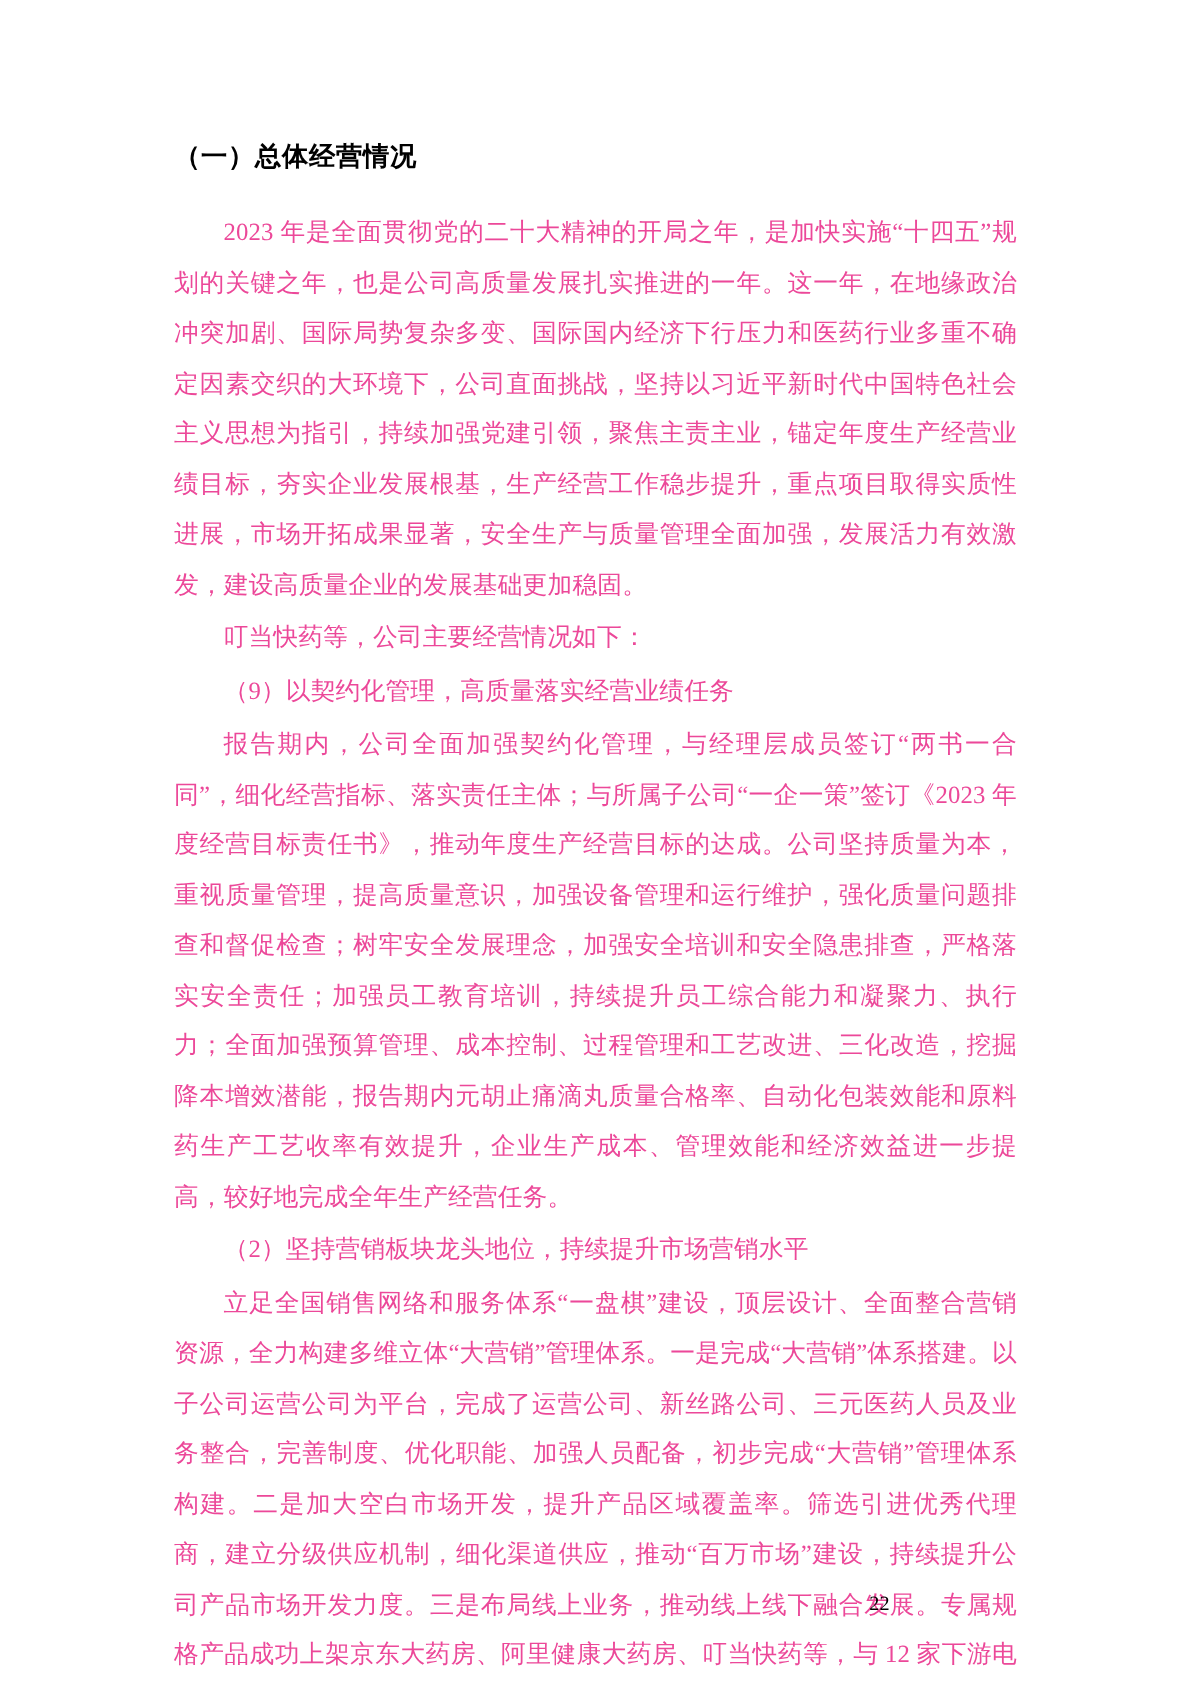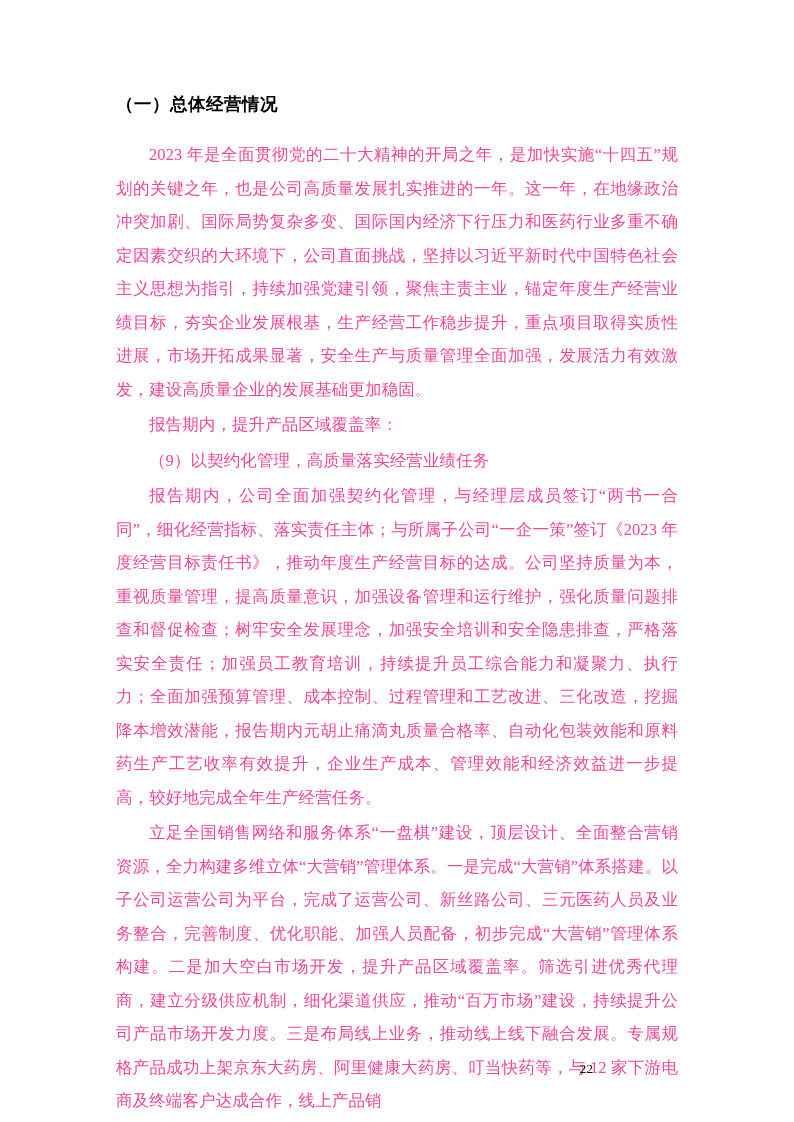--- a/index.html
+++ b/index.html
@@ -55,21 +55,22 @@
 </style>
 </head>
 <body>
 
 <div class="page">
 
   <div class="content">
     <h2 class="heading">（一）总体经营情况</h2>
 
     <p class="para">2023 年是全面贯彻党的二十大精神的开局之年，是加快实施“十四五”规划的关键之年，也是公司高质量发展扎实推进的一年。这一年，在地缘政治冲突加剧、国际局势复杂多变、国际国内经济下行压力和医药行业多重不确定因素交织的大环境下，公司直面挑战，坚持以习近平新时代中国特色社会主义思想为指引，持续加强党建引领，聚焦主责主业，锚定年度生产经营业绩目标，夯实企业发展根基，生产经营工作稳步提升，重点项目取得实质性进展，市场开拓成果显著，安全生产与质量管理全面加强，发展活力有效激发，建设高质量企业的发展基础更加稳固。</p>
-    <p class="para">报告期内，提升产品区域覆盖率：</p>
+    <p class="para">叮当快药等，公司主要经营情况如下：</p>
     <p class="para">（9）以契约化管理，高质量落实经营业绩任务</p>
     <p class="para">报告期内，公司全面加强契约化管理，与经理层成员签订“两书一合同”，细化经营指标、落实责任主体；与所属子公司“一企一策”签订《2023 年度经营目标责任书》，推动年度生产经营目标的达成。公司坚持质量为本，重视质量管理，提高质量意识，加强设备管理和运行维护，强化质量问题排查和督促检查；树牢安全发展理念，加强安全培训和安全隐患排查，严格落实安全责任；加强员工教育培训，持续提升员工综合能力和凝聚力、执行力；全面加强预算管理、成本控制、过程管理和工艺改进、三化改造，挖掘降本增效潜能，报告期内元胡止痛滴丸质量合格率、自动化包装效能和原料药生产工艺收率有效提升，企业生产成本、管理效能和经济效益进一步提高，较好地完成全年生产经营任务。</p>
+    <p class="para">（2）坚持营销板块龙头地位，持续提升市场营销水平</p>
     <p class="para">立足全国销售网络和服务体系“一盘棋”建设，顶层设计、全面整合营销资源，全力构建多维立体“大营销”管理体系。一是完成“大营销”体系搭建。以子公司运营公司为平台，完成了运营公司、新丝路公司、三元医药人员及业务整合，完善制度、优化职能、加强人员配备，初步完成“大营销”管理体系构建。二是加大空白市场开发，提升产品区域覆盖率。筛选引进优秀代理商，建立分级供应机制，细化渠道供应，推动“百万市场”建设，持续提升公司产品市场开发力度。三是布局线上业务，推动线上线下融合发展。专属规格产品成功上架京东大药房、阿里健康大药房、叮当快药等，与 12 家下游电商及终端客户达成合作，线上产品销</p>
   </div>
 
   <div class="page-number">22</div>
 
 </div>
 
 </body></html>

